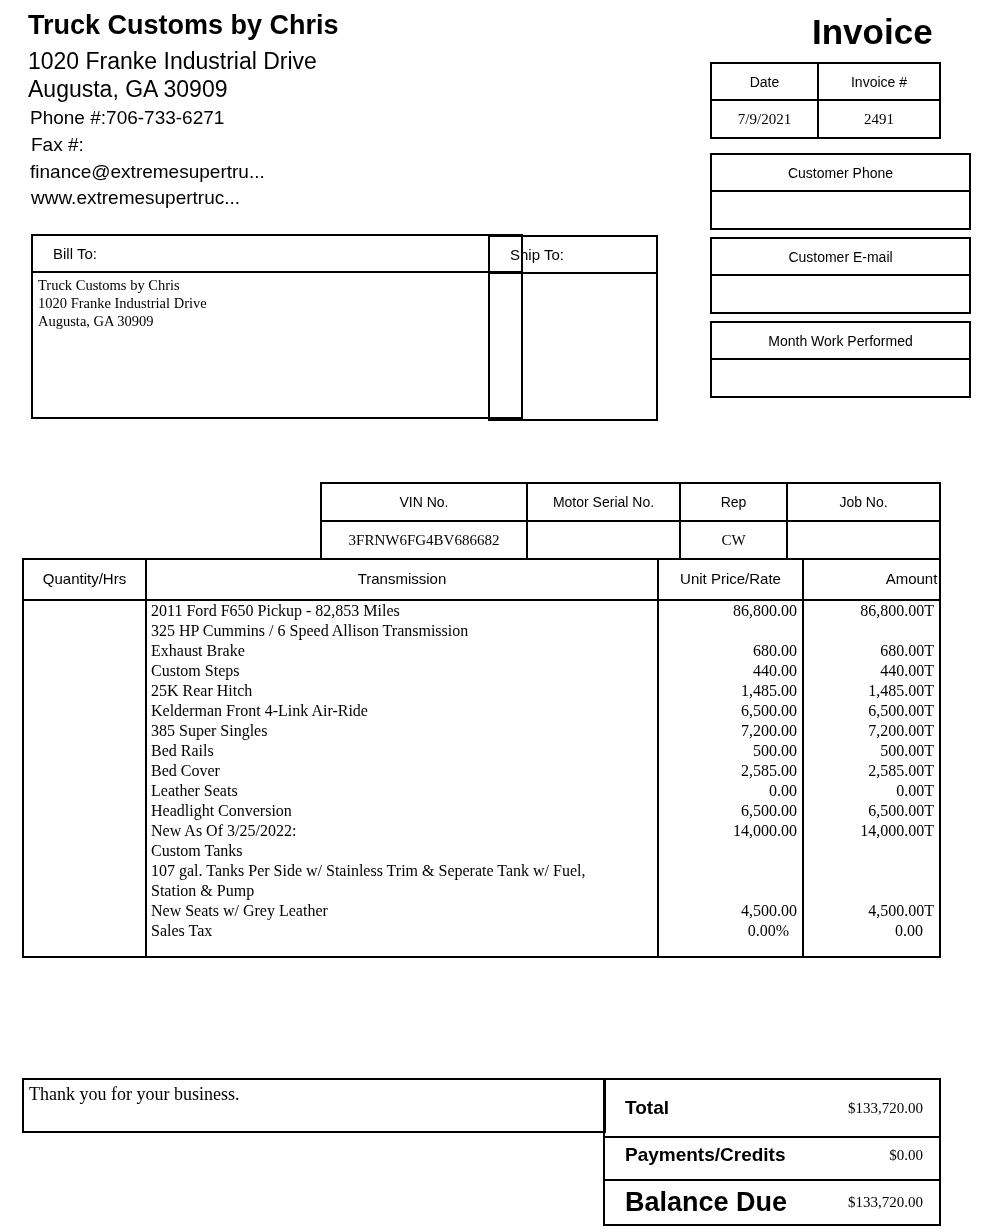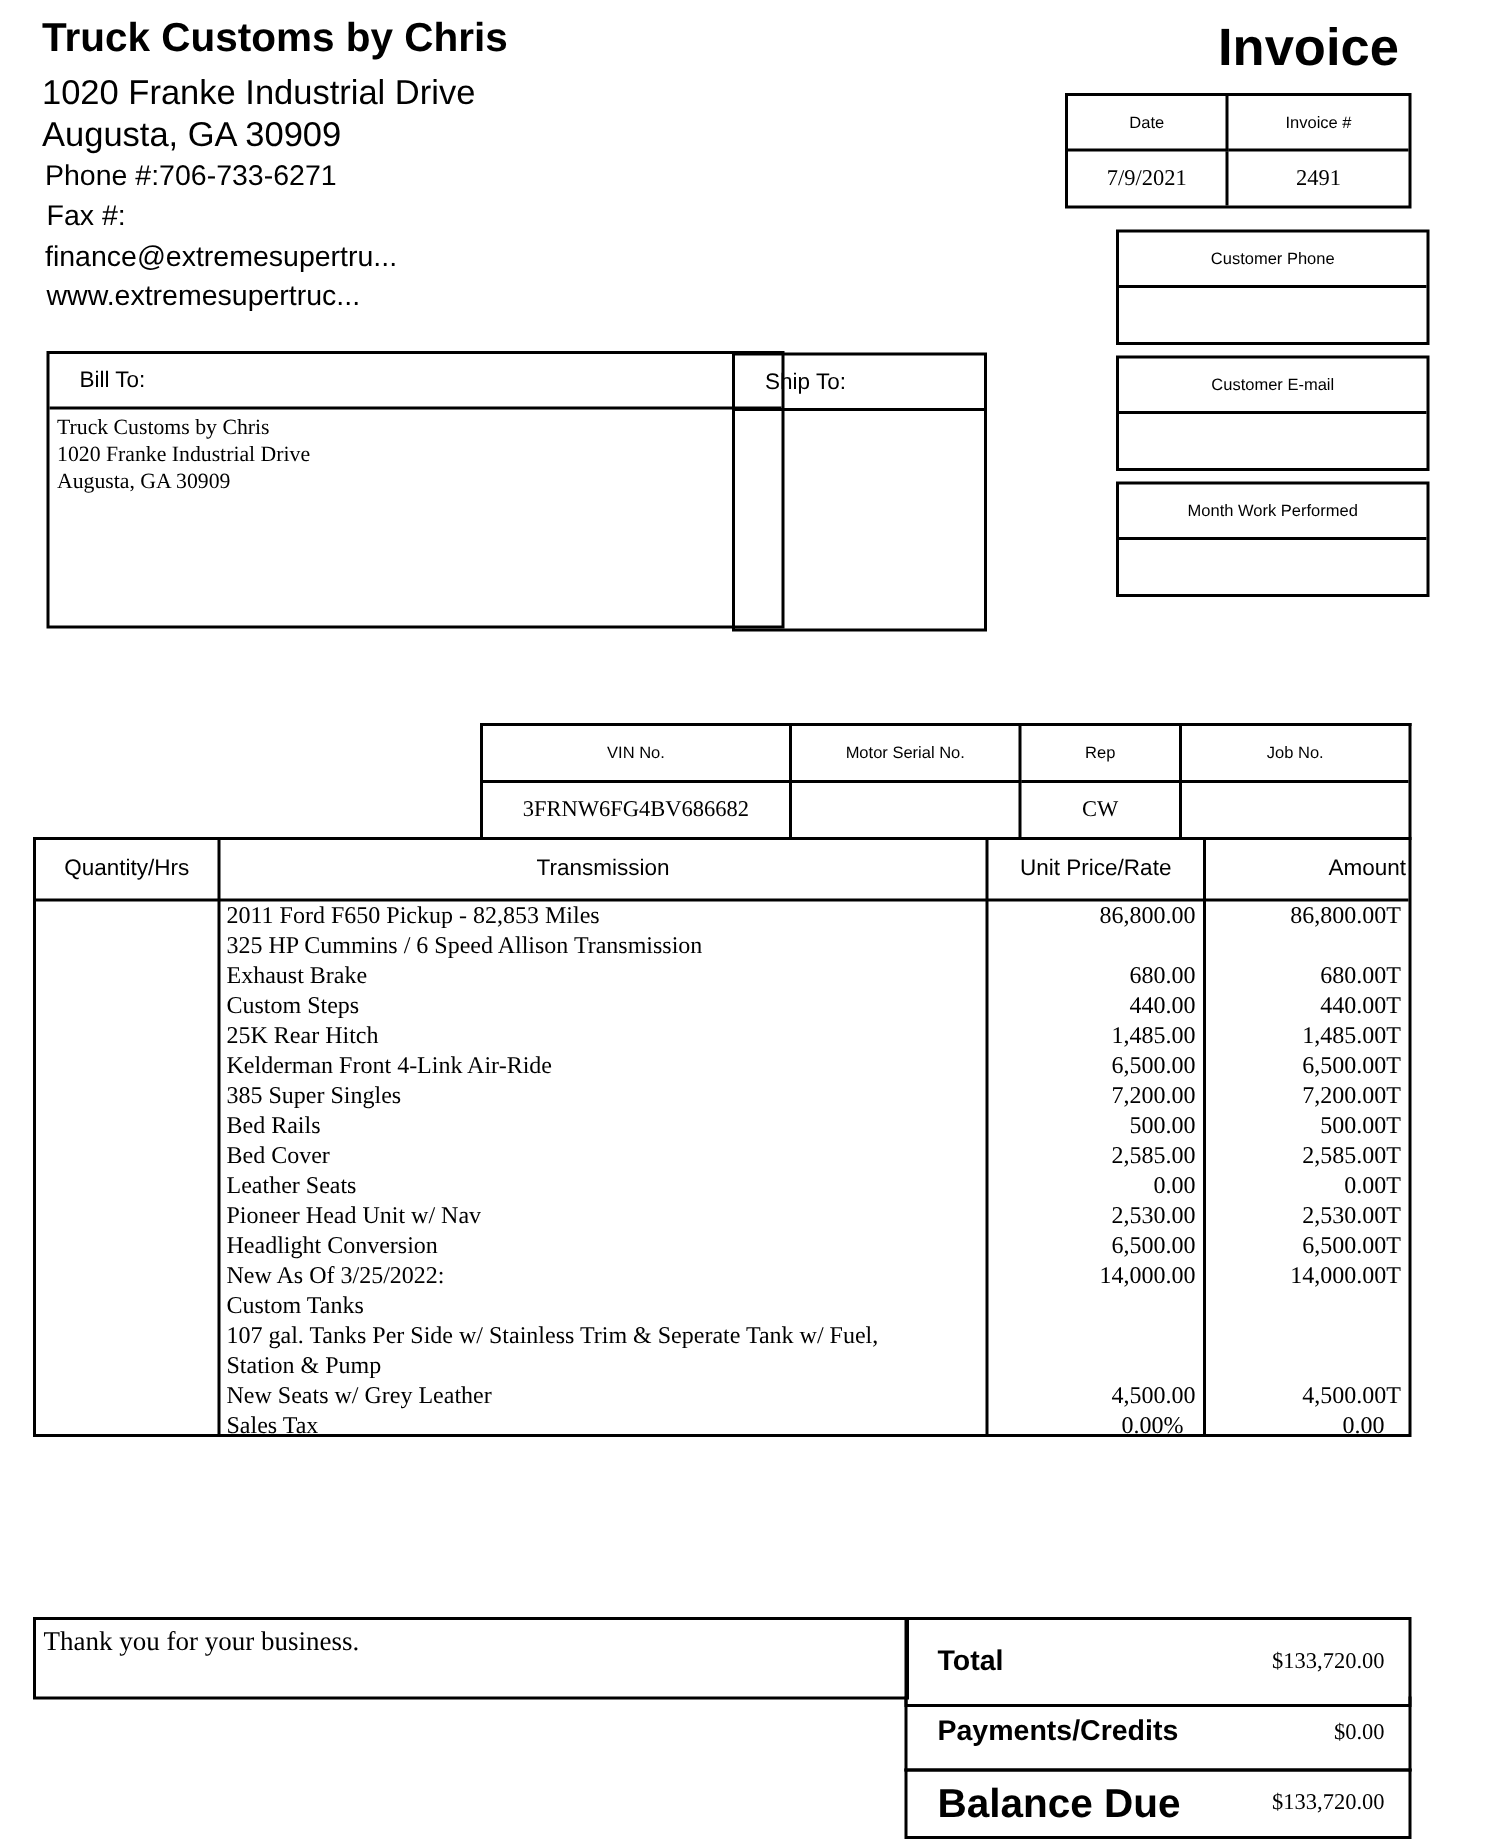--- a/index.html
+++ b/index.html
@@ -16,30 +16,30 @@
   .addr2 { left: 28px; top: 76px; font-size: 23px; }
   .phone { left: 30px; top: 107px; font-size: 19px; }
   .fax { left: 31px; top: 134px; font-size: 19px; }
   .email { left: 30px; top: 161px; font-size: 19px; }
   .web { left: 31px; top: 187px; font-size: 19px; }
 
   .invoice-title { left: 812px; top: 12px; font-size: 35px; font-weight: bold; white-space: nowrap; }
 
   
   .box { border: 2px solid #000; box-sizing: border-box; }
-  .cell-head { font-family: "Liberation Sans", sans-serif; font-size: 11px; display: flex; align-items: center; justify-content: center; }
+  .cell-head { font-family: "Liberation Sans", sans-serif; font-size: 14px; display: flex; align-items: center; justify-content: center; }
   .cell-val { font-family: "Liberation Serif", serif; font-size: 15px; display: flex; align-items: center; justify-content: center; }
 
   
   .date-box { left: 710px; top: 62px; width: 231px; height: 77px; display: grid; grid-template-columns: 107px 1fr; grid-template-rows: 37px 1fr; }
   .date-box > div { border-right: 2px solid #000; border-bottom: 2px solid #000; }
   .date-box > div:nth-child(2n) { border-right: none; }
   .date-box > div:nth-child(n+3) { border-bottom: none; }
 
-  .info-box { left: 744px; width: 209px; height: 77px; display: grid; grid-template-rows: 37px 1fr; }
+  .info-box { left: 710px; width: 261px; height: 77px; display: grid; grid-template-rows: 37px 1fr; }
   .info-box > div:first-child { border-bottom: 2px solid #000; }
   .cust-phone { top: 153px; }
   .cust-email { top: 237px; }
   .month-work { top: 321px; }
 
   
   .bill-box { left: 31px; top: 234px; width: 492px; height: 185px; }
   .ship-box { left: 488px; top: 235px; width: 170px; height: 186px; }
   .addr-head { height: 37px; border-bottom: 2px solid #000; font-size: 15px; display: flex; align-items: center; padding-left: 20px; box-sizing: border-box; }
   .bill-text { font-family: "Liberation Serif", serif; font-size: 14.5px; line-height: 18px; padding: 3px 0 0 5px; }
@@ -186,25 +186,20 @@
         <span class="desc">Bed Cover</span>
         <span class="rate">2,585.00</span>
         <span class="amt">2,585.00T</span>
       </div>
     <div class="row">
         <span class="desc">Leather Seats</span>
         <span class="rate">0.00</span>
         <span class="amt">0.00T</span>
       </div>
     <div class="row">
-        <span class="desc">Pioneer Head Unit w/ Nav</span>
-        <span class="rate">2,530.00</span>
-        <span class="amt">2,530.00T</span>
-      </div>
-    <div class="row">
         <span class="desc">Headlight Conversion</span>
         <span class="rate">6,500.00</span>
         <span class="amt">6,500.00T</span>
       </div>
     <div class="row">
         <span class="desc">New As Of 3/25/2022:</span>
         <span class="rate">14,000.00</span>
         <span class="amt">14,000.00T</span>
       </div>
     <div class="row">

